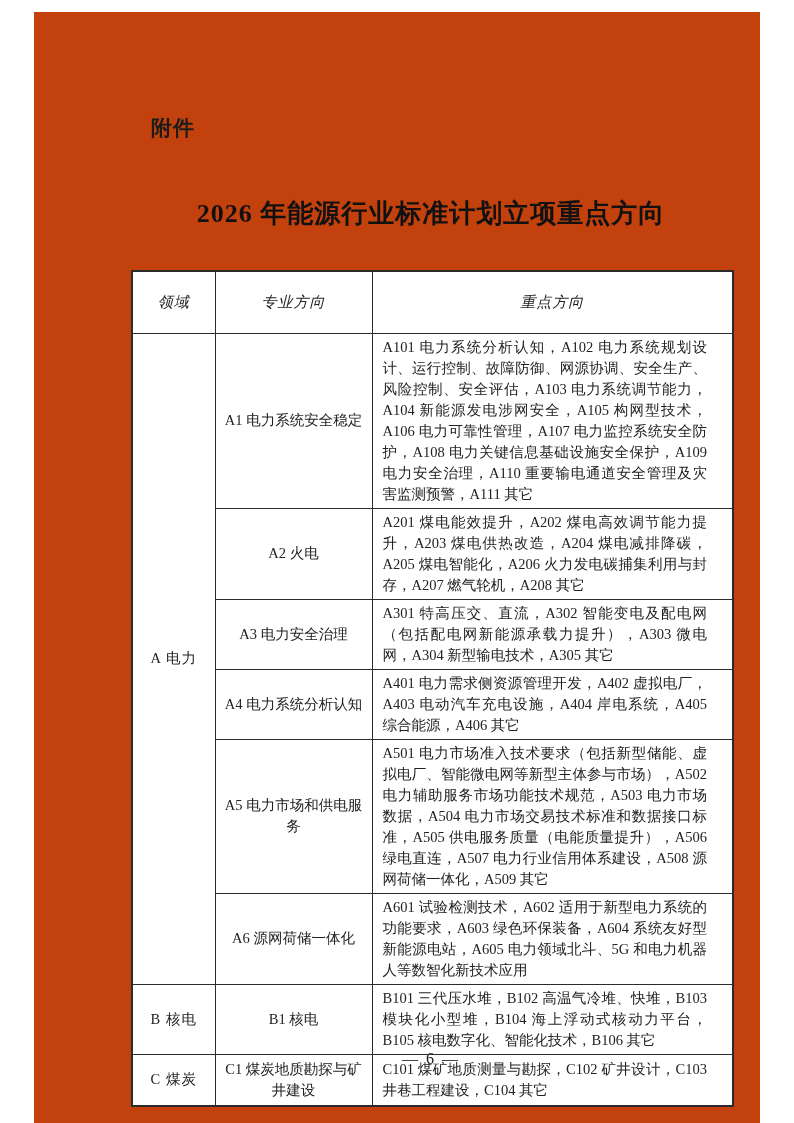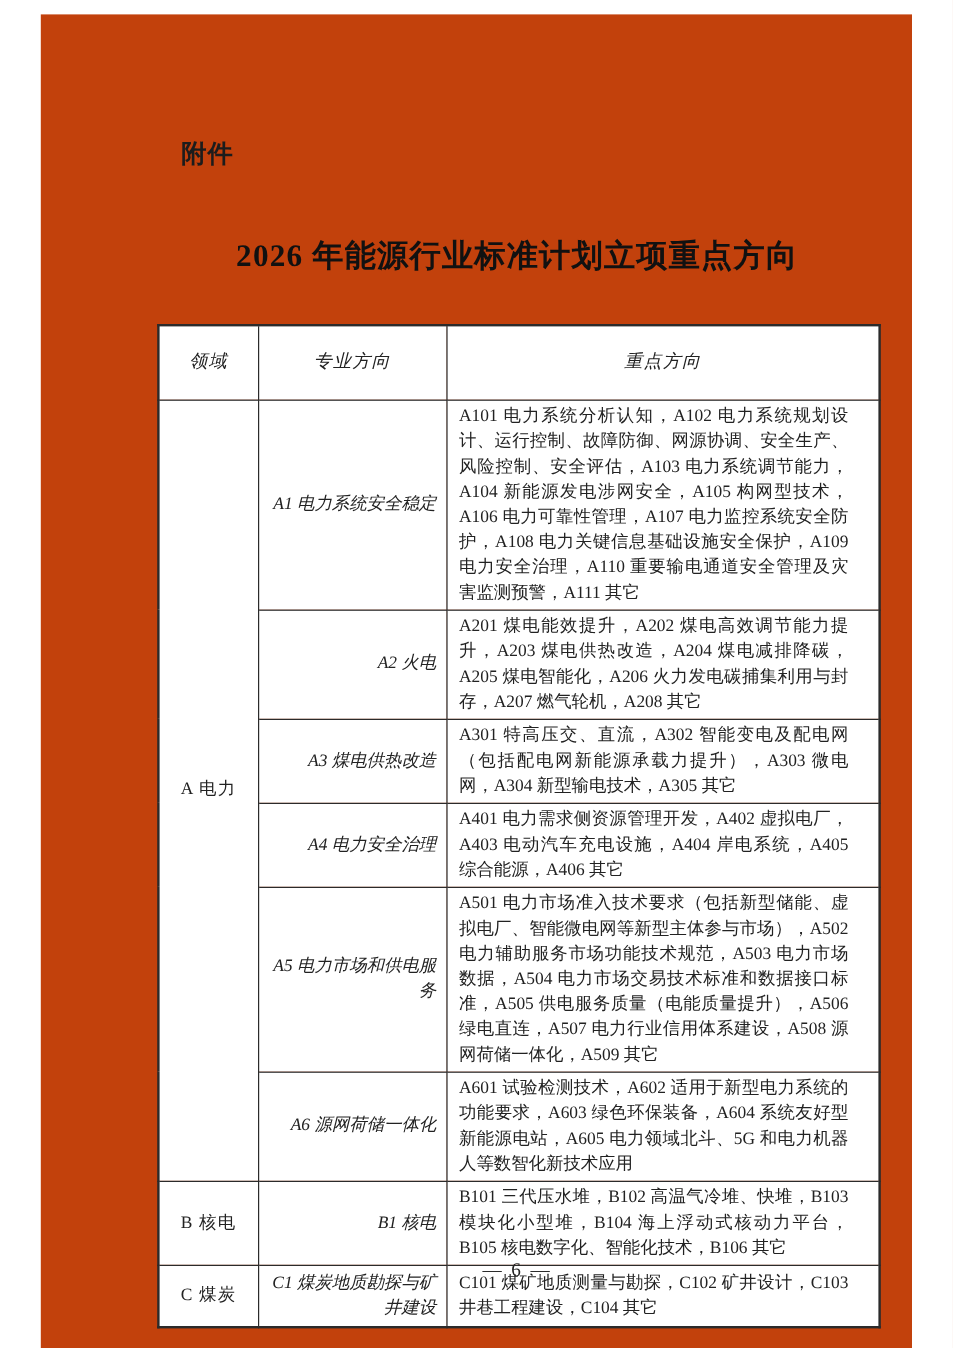--- a/index.html
+++ b/index.html
@@ -64,23 +64,22 @@
   .col-direction { width: 157px; }
   .col-focus     { width: 361px; }
   .header-row       { height: 62px; font-style: italic; }
   .header-row th    { text-align: center; font-size: 15px; letter-spacing: 1px; }
   .domain-cell {
     text-align: center;
     letter-spacing: 1px;
     padding: 2px 4px;
   }
   .direction-cell {
-    text-align: right;
+    text-align: center;
     padding: 4px 8px;
-    font-style: italic;
   }
   .focus-cell {
     text-align: justify;
     padding: 3px 25px 3px 10px;
   }
   .row-a1 { height: 146px; }
   .row-a2 { height: 90px;  }
   .row-a3 { height: 66px;  }
   .row-a4 { height: 70px;  }
   .row-a5 { height: 126px; }
@@ -124,25 +123,25 @@
       <tr class="row-a1">
         <td rowspan="6" class="domain-cell">A 电力</td>
         <td class="direction-cell">A1 电力系统安全稳定</td>
         <td class="focus-cell">A101 电力系统分析认知，A102 电力系统规划设计、运行控制、故障防御、网源协调、安全生产、风险控制、安全评估，A103 电力系统调节能力，A104 新能源发电涉网安全，A105 构网型技术，A106 电力可靠性管理，A107 电力监控系统安全防护，A108 电力关键信息基础设施安全保护，A109 电力安全治理，A110 重要输电通道安全管理及灾害监测预警，A111 其它</td>
       </tr>
       <tr class="row-a2">
         <td class="direction-cell">A2 火电</td>
         <td class="focus-cell">A201 煤电能效提升，A202 煤电高效调节能力提升，A203 煤电供热改造，A204 煤电减排降碳，A205 煤电智能化，A206 火力发电碳捕集利用与封存，A207 燃气轮机，A208 其它</td>
       </tr>
       <tr class="row-a3">
-        <td class="direction-cell">A3 煤电供热改造</td>
+        <td class="direction-cell">A3 电力安全治理</td>
         <td class="focus-cell">A301 特高压交、直流，A302 智能变电及配电网（包括配电网新能源承载力提升），A303 微电网，A304 新型输电技术，A305 其它</td>
       </tr>
       <tr class="row-a4">
-        <td class="direction-cell">A4 电力安全治理</td>
+        <td class="direction-cell">A4 电力系统分析认知</td>
         <td class="focus-cell">A401 电力需求侧资源管理开发，A402 虚拟电厂，A403 电动汽车充电设施，A404 岸电系统，A405 综合能源，A406 其它</td>
       </tr>
       <tr class="row-a5">
         <td class="direction-cell">A5 电力市场和供电服务</td>
         <td class="focus-cell">A501 电力市场准入技术要求（包括新型储能、虚拟电厂、智能微电网等新型主体参与市场），A502 电力辅助服务市场功能技术规范，A503 电力市场数据，A504 电力市场交易技术标准和数据接口标准，A505 供电服务质量（电能质量提升），A506 绿电直连，A507 电力行业信用体系建设，A508 源网荷储一体化，A509 其它</td>
       </tr>
       <tr class="row-a6">
         <td class="direction-cell">A6 源网荷储一体化</td>
         <td class="focus-cell">A601 试验检测技术，A602 适用于新型电力系统的功能要求，A603 绿色环保装备，A604 系统友好型新能源电站，A605 电力领域北斗、5G 和电力机器人等数智化新技术应用</td>
       </tr>

